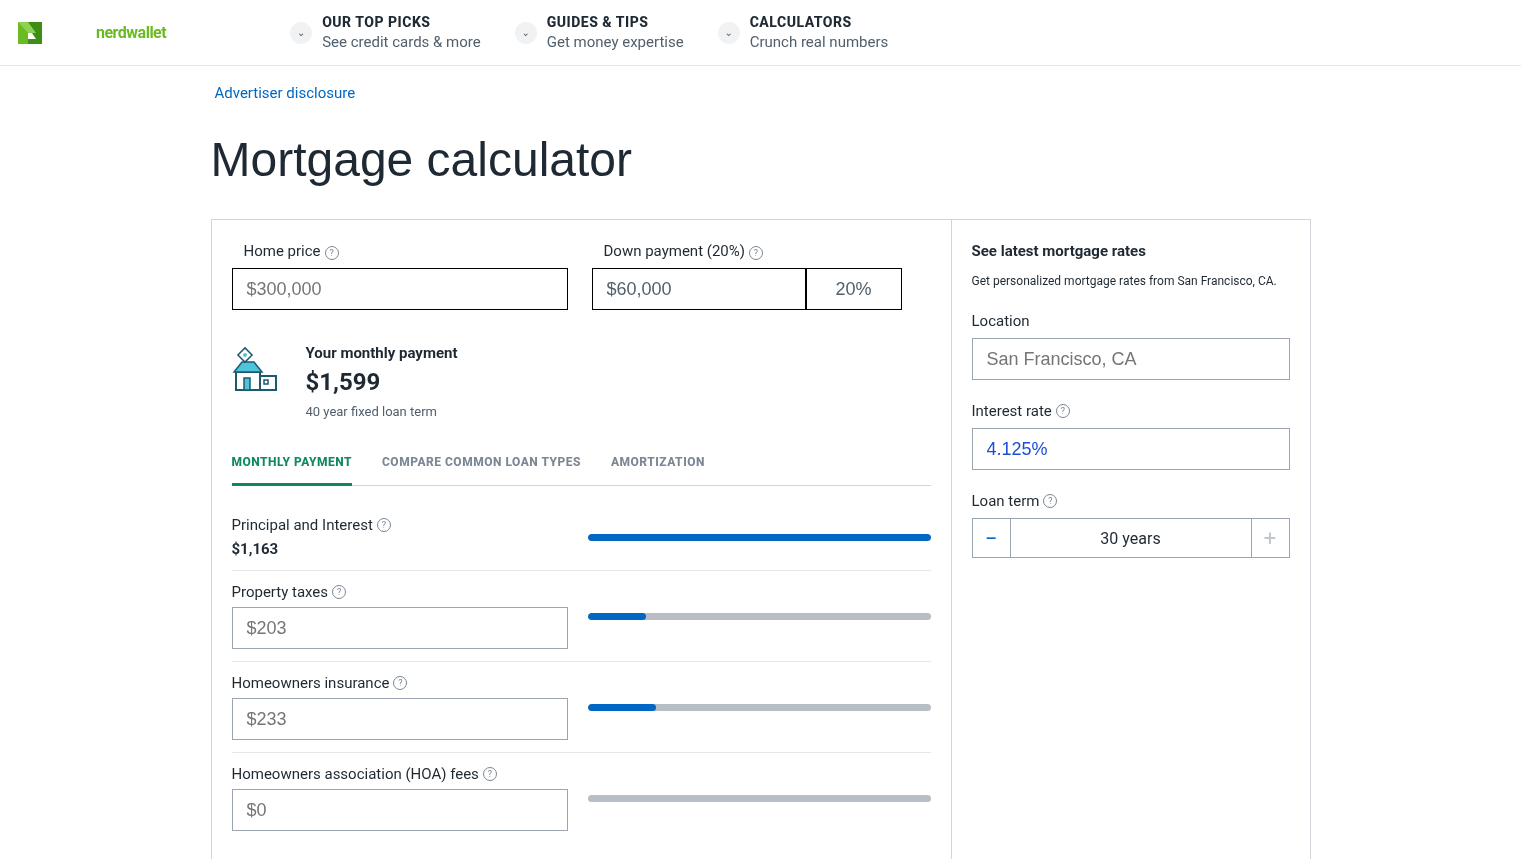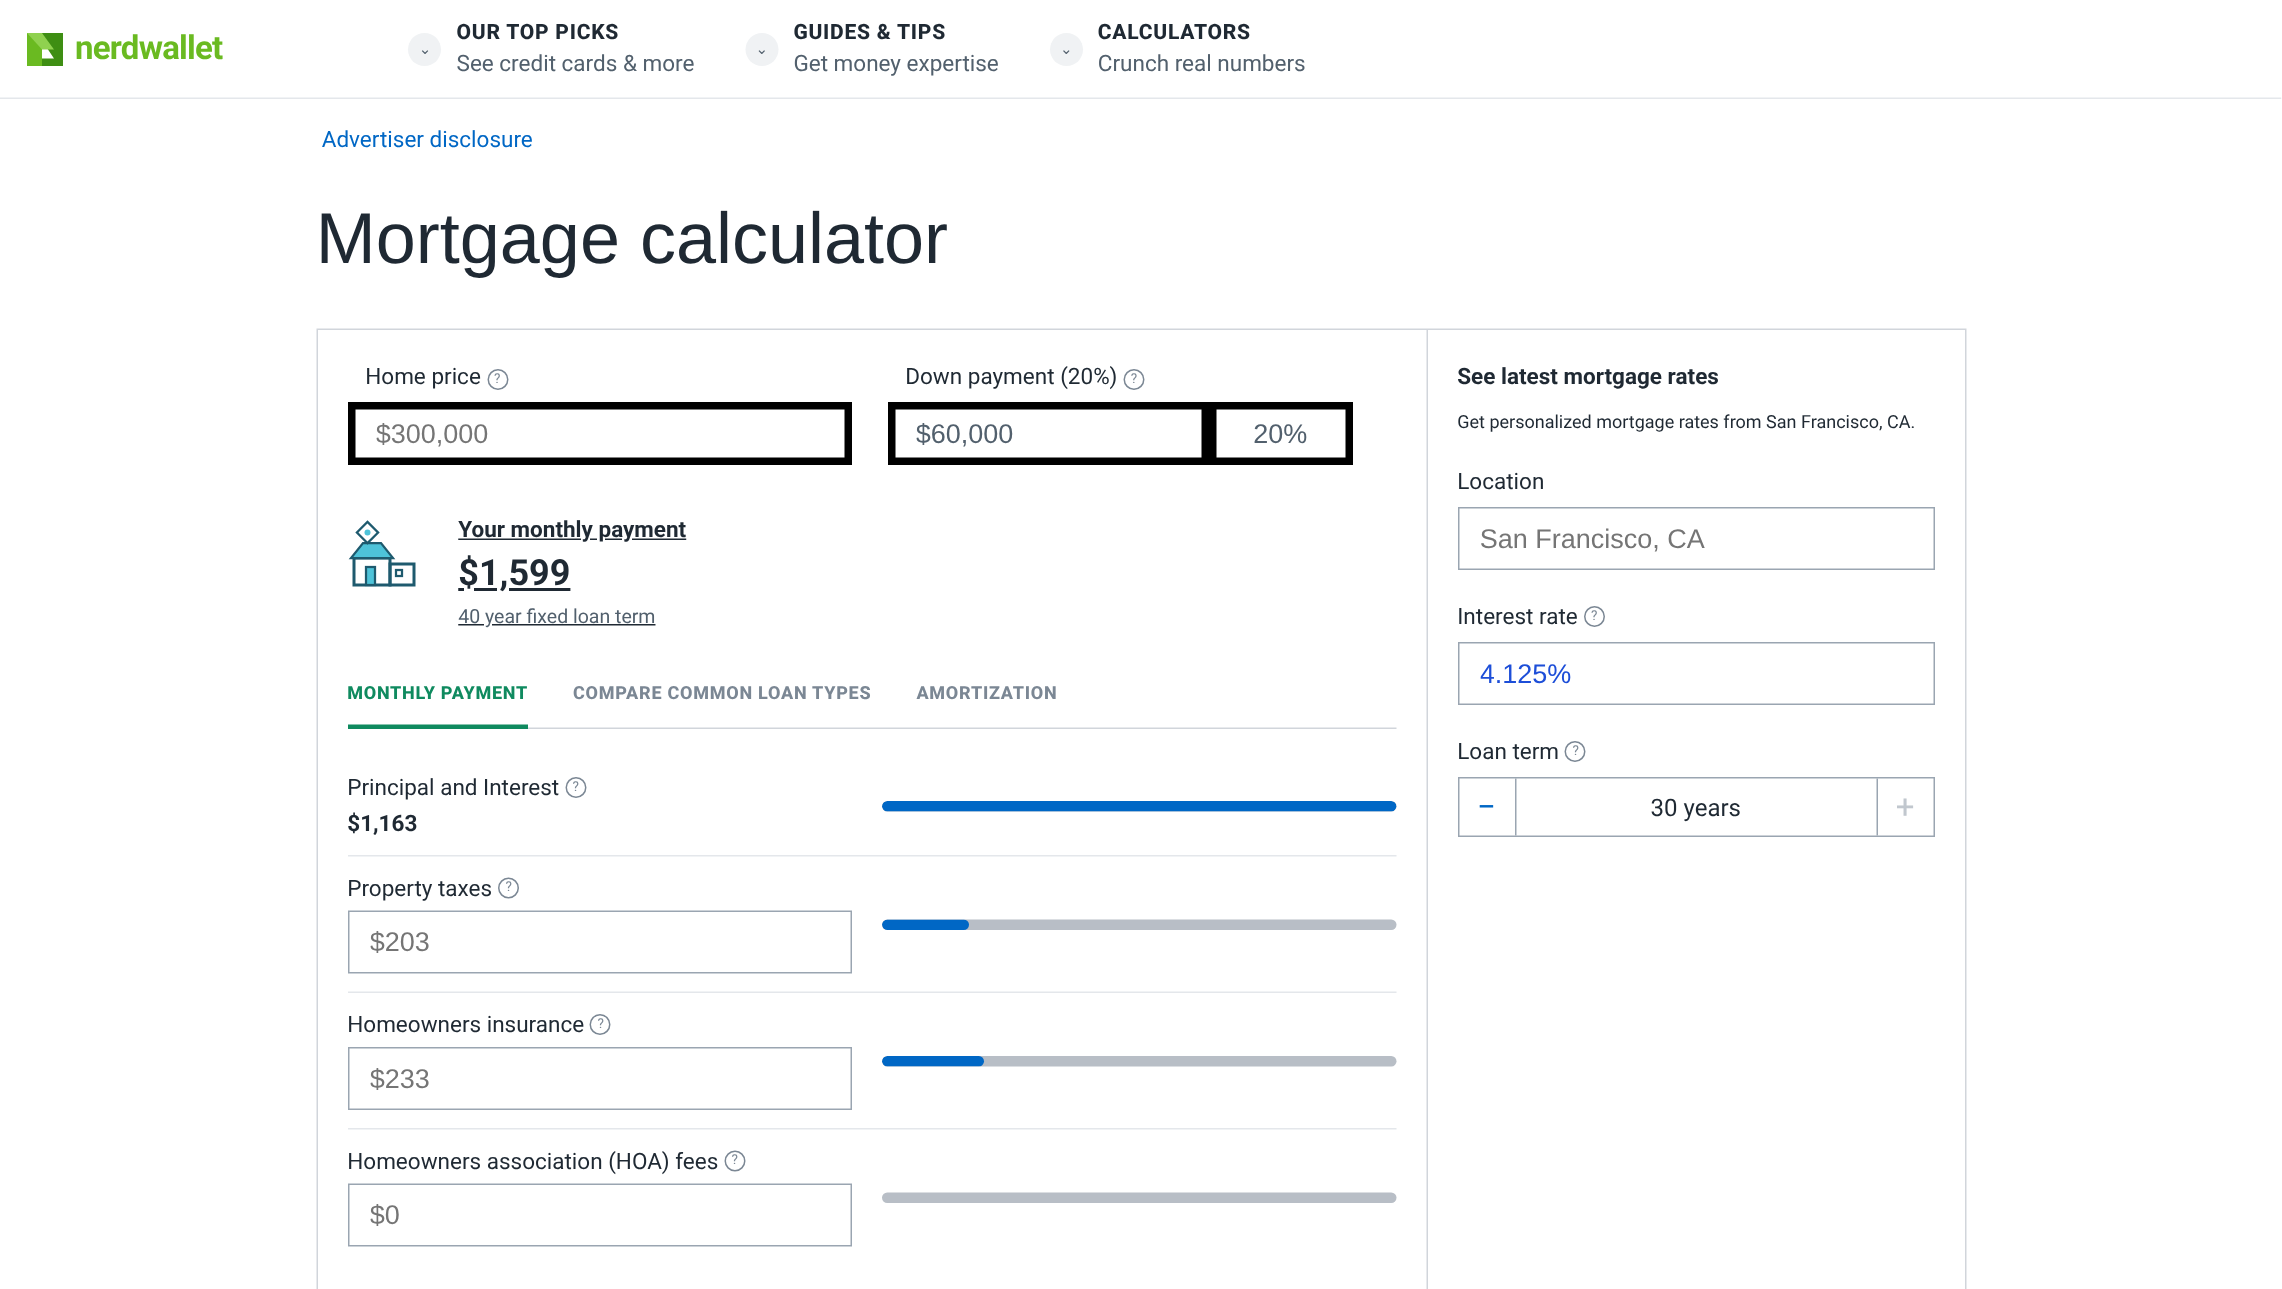--- a/index.html
+++ b/index.html
@@ -1,21 +1,21 @@
 <!DOCTYPE html>
 <html><head>
 <meta charset="utf-8">
 <style>
 * { margin: 0; padding: 0; box-sizing: border-box; }
 body { font-family: -apple-system, BlinkMacSystemFont, "Segoe UI", Roboto, Helvetica, Arial, sans-serif; color: #1f2933; background: #fff; }
 
 
 .header { display: flex; align-items: center; padding: 14px 16px; border-bottom: 1px solid #e4e7eb; }
 .logo { display: flex; align-items: center; gap: 6px; }
-.logo-text { font-size: 22px; font-weight: 700; color: #6aba21; letter-spacing: -0.5px; }
+.logo-text { font-size: 16px; font-weight: 700; color: #6aba21; letter-spacing: -0.5px; margin-left: 46px; }
 
 .nav { display: flex; margin-left: 120px; gap: 30px; }
 .nav-item { display: flex; align-items: center; gap: 10px; cursor: pointer; }
 .nav-title { font-size: 14px; font-weight: 800; letter-spacing: 0.5px; color: #1f2933; text-transform: uppercase; }
 .nav-sub { font-size: 15px; color: #52606d; margin-top: 3px; }
 .nav-chev { width: 22px; height: 22px; border-radius: 50%; background: #f0f2f4; display: flex; align-items: center; justify-content: center; color: #52606d; font-size: 10px; margin-left: 4px; }
 
 .container { max-width: 1100px; margin: 0 auto; padding: 0 0 40px 0; }
 
 .disclosure { color: #0067c5; font-size: 15px; margin: 18px 0 0 4px; display: inline-block; }
@@ -24,26 +24,26 @@
 
 .calc-wrap { display: flex; border: 1px solid #d1d5db; }
 .calc-left { flex: 1; padding: 22px 20px 26px 20px; border-right: 1px solid #d1d5db; }
 .calc-right { width: 358px; padding: 22px 20px; }
 
 .row-inputs { display: flex; gap: 24px; }
 .field-block { display: flex; flex-direction: column; }
 .field-label { font-size: 15px; color: #1f2933; margin-bottom: 8px; display: flex; align-items: flex-end; gap: 4px; padding-left: 12px; }
 .help-icon { display: inline-flex; width: 14px; height: 14px; border: 1px solid #7b8794; border-radius: 50%; align-items: center; justify-content: center; font-size: 9px; color: #7b8794; }
 
-.text-input { height: 42px; border: 5px solid #000000; padding: 0 14px; font-size: 18px; color: #52606d; background: #fff; }
+.text-input { height: 42px; border: 1px solid #000000; padding: 0 14px; font-size: 18px; color: #52606d; background: #fff; }
 .home-price-input { width: 336px; }
 .dp-input { width: 214px; }
 .dp-pct-input { width: 96px; text-align: center; }
 
-.summary { display: flex; align-items: flex-start; gap: 24px; margin-top: 34px; text-decoration: underline; }
+.summary { display: flex; align-items: flex-start; gap: 24px; margin-top: 34px; }
 .house-icon { width: 50px; height: 50px; }
 .summary-text .label { font-size: 15px; font-weight: 700; color: #1f2933; }
 .summary-text .amount { font-size: 24px; font-weight: 700; margin-top: 6px; }
 .summary-text .term { font-size: 13px; color: #52606d; margin-top: 8px; }
 
 .tabs { display: flex; gap: 30px; margin-top: 36px; border-bottom: 1px solid #d1d5db; }
 .tab { font-size: 12px; font-weight: 800; letter-spacing: 0.5px; color: #7b8794; padding: 0 0 14px 0; cursor: pointer; text-transform: uppercase; }
 .tab.active { color: #0f8a5f; border-bottom: 3px solid #0f8a5f; margin-bottom: -1px; }
 
 .breakdown { margin-top: 18px; }

